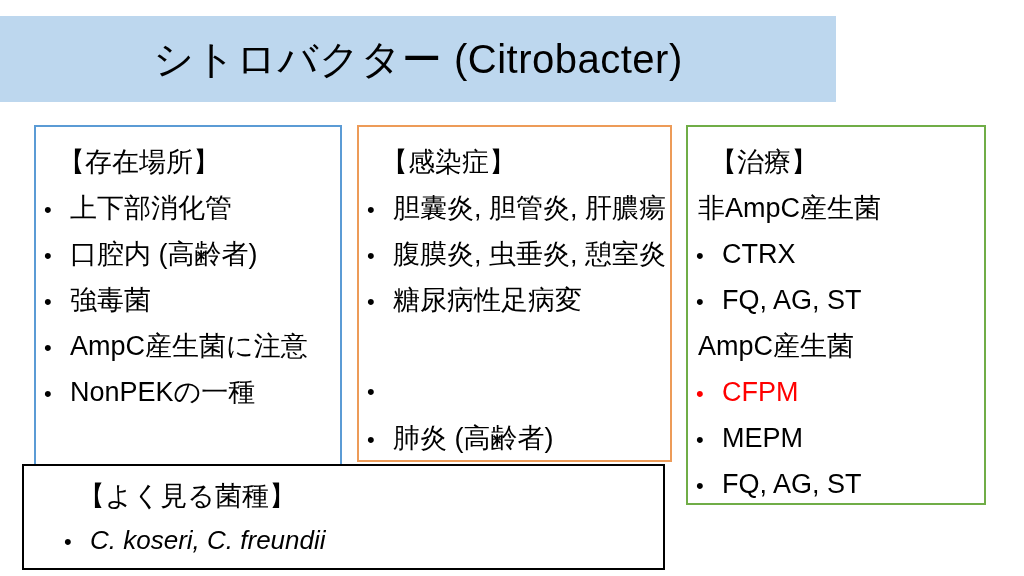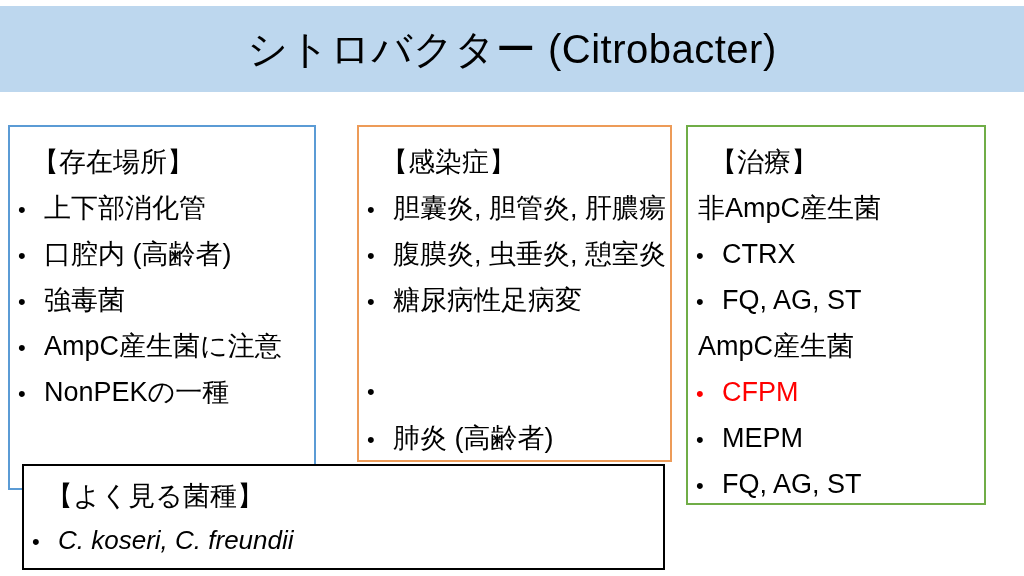--- a/index.html
+++ b/index.html
@@ -15,22 +15,22 @@
     overflow: hidden;
     font-family: "Liberation Sans", "DejaVu Sans", sans-serif;
     color: #000000;
     -webkit-font-smoothing: antialiased;
   }
 
   
   #title-banner {
     position: absolute;
     left: 0;
-    top: 6px;
-    width: 1024px;
+    top: 16px;
+    width: 836px;
     height: 86px;
     background: #bdd7ee;
     display: flex;
     align-items: center;
     justify-content: center;
   }
   #title-text {
     font-size: 40px;
     line-height: 1;
     letter-spacing: 0.5px;
@@ -40,21 +40,21 @@
 
   
   .box {
     position: absolute;
     background: #ffffff;
     box-sizing: border-box;
     overflow: hidden;
   }
 
   #box-location {
-    left: 8px;
+    left: 34px;
     top: 125px;
     width: 308px;
     height: 365px;
     border: 2px solid #5b9bd5;
   }
   #box-infection {
     left: 357px;
     top: 125px;
     width: 315px;
     height: 337px;
@@ -113,20 +113,21 @@
   }
   .line.italic .line-text {
     font-style: italic;
     font-size: 26px;
     text-align: center;
   }
 
   
   #box-species .box-inner {
     padding-top: 8px;
+    margin-left: 32px;
   }
   #box-species .line {
     height: 44px;
     line-height: 44px;
   }
 </style>
 </head>
 <body>
 
 <div id="title-banner">

